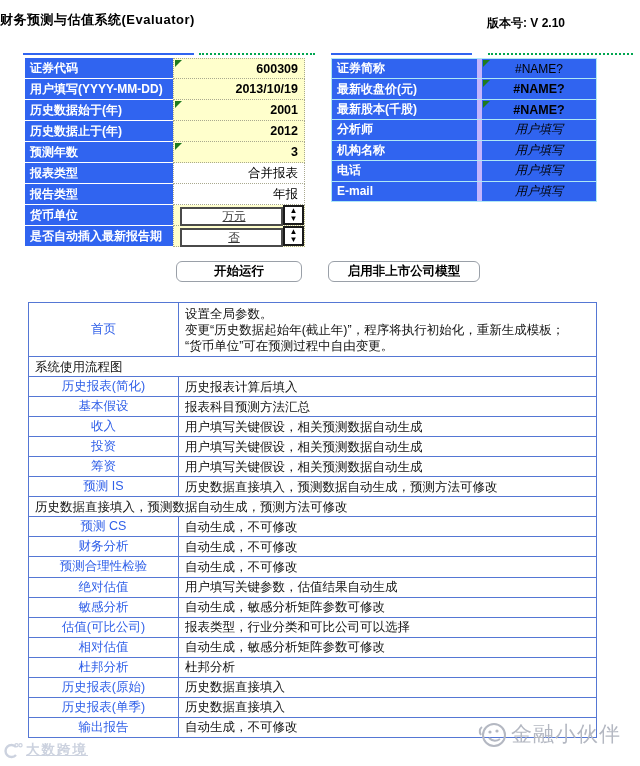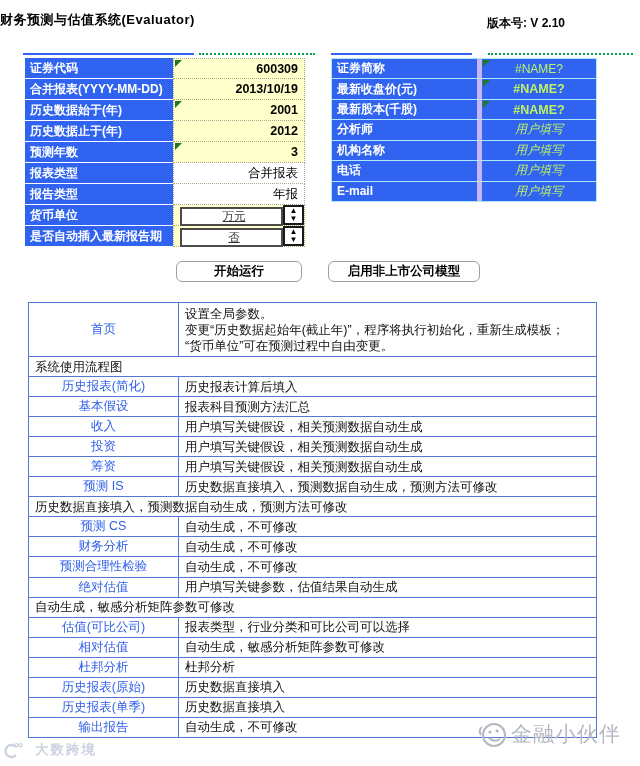--- a/index.html
+++ b/index.html
@@ -46,21 +46,21 @@
   .spinner .arr{font-size:8px;line-height:8px;cursor:default;}
 
   
   .rtable{position:absolute;left:331px;top:58px;width:266px;height:144px;
        display:flex;flex-direction:column;border:1px solid #AEE8F5;box-sizing:border-box;}
   .rrow{flex:1;display:flex;}
   .rrow + .rrow{border-top:1px solid #AEE8F5;}
   .rcell-label{width:150px;box-sizing:border-box;background:#3064F0;color:#fff;
        font-size:12px;font-weight:bold;display:flex;align-items:center;padding-left:5px;
        border-right:5px solid #c4b5fd;}
-  .rcell-val{position:relative;flex:1;background:#3064F0;color:#bef264;font-size:12px;
+  .rcell-val{position:relative;flex:1;background:#3064F0;color:#000000;font-size:12px;
        display:flex;align-items:center;justify-content:center;}
   .rv-bold{font-weight:bold;font-size:12.5px;}
   .rv-italic{font-style:italic;}
 
   
   .btn{position:absolute;top:261px;height:21px;box-sizing:border-box;background:#fff;
        border:1px solid #9aa0a8;border-radius:6px;font-size:12.5px;font-weight:bold;
        display:flex;align-items:center;justify-content:center;cursor:pointer;}
   .btn-run{left:176px;width:126px;}
   .btn-nonlisted{left:328px;width:152px;}
@@ -72,22 +72,22 @@
   .nrow{display:flex;flex:1;}
   .nrow + .nrow{border-top:1px solid #5577D4;}
   .nrow-tall{flex:none;height:53px;}
   .ncell-link{width:150px;box-sizing:border-box;border-right:1px solid #5577D4;
        color:#2F5FE8;font-size:12.5px;display:flex;align-items:center;justify-content:center;
        cursor:pointer;}
   .ncell-desc{flex:1;font-size:12.5px;color:#111;display:flex;align-items:center;
        padding-left:6px;white-space:pre-line;line-height:16px;}
 
   
-  .wm-left{position:absolute;left:3px;top:741px;display:flex;align-items:center;gap:12px;
-       color:#ccd2df;font-size:13.5px;font-weight:bold;letter-spacing:2px;}
+  .wm-left{position:absolute;left:3px;top:741px;display:flex;align-items:center;gap:3px;
+       color:#ccd2df;font-size:13.5px;font-weight:bold;letter-spacing:2px;text-decoration:underline;}
   .wm-right{position:absolute;left:476px;top:710px;display:flex;align-items:center;gap:3px;
        color:#b4b8c2;font-size:21px;letter-spacing:1px;z-index:5;margin-top:7px;}
 </style>
 </head>
 <body>
 
 <div class="page">
 
   <div class="title">财务预测与估值系统(Evaluator)</div>
   <div class="version">版本号: V 2.10</div>
@@ -99,21 +99,21 @@
 
   <div class="ltable">
     <div class="lrow">
       <div class="lcell-label">证券代码</div>
       <div class="lcell-val bg-yellow num">
         <span class="tri"></span>
         <span>600309</span>
       </div>
     </div>
     <div class="lrow">
-      <div class="lcell-label">合并报表(YYYY-MM-DD)</div>
+      <div class="lcell-label">用户填写(YYYY-MM-DD)</div>
       <div class="lcell-val bg-yellow num">
         <span>2013/10/19</span>
       </div>
     </div>
     <div class="lrow">
       <div class="lcell-label">历史数据始于(年)</div>
       <div class="lcell-val bg-yellow num">
         <span class="tri"></span>
         <span>2001</span>
       </div>
@@ -268,20 +268,21 @@
     </div>
     <div class="nrow">
       <div class="ncell-link">预测合理性检验</div>
       <div class="ncell-desc">自动生成，不可修改</div>
     </div>
     <div class="nrow">
       <div class="ncell-link">绝对估值</div>
       <div class="ncell-desc">用户填写关键参数，估值结果自动生成</div>
     </div>
     <div class="nrow">
+      <div class="ncell-link">敏感分析</div>
       <div class="ncell-desc">自动生成，敏感分析矩阵参数可修改</div>
     </div>
     <div class="nrow">
       <div class="ncell-link">估值(可比公司)</div>
       <div class="ncell-desc">报表类型，行业分类和可比公司可以选择</div>
     </div>
     <div class="nrow">
       <div class="ncell-link">相对估值</div>
       <div class="ncell-desc">自动生成，敏感分析矩阵参数可修改</div>
     </div>

